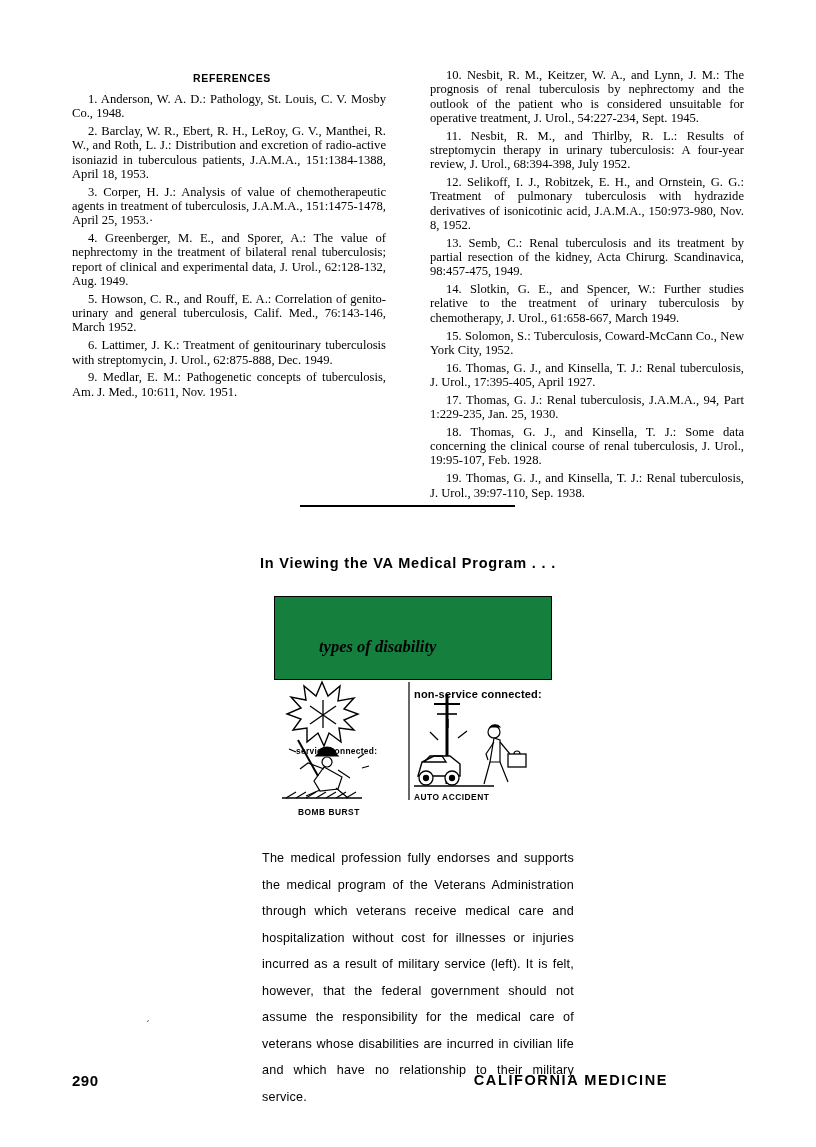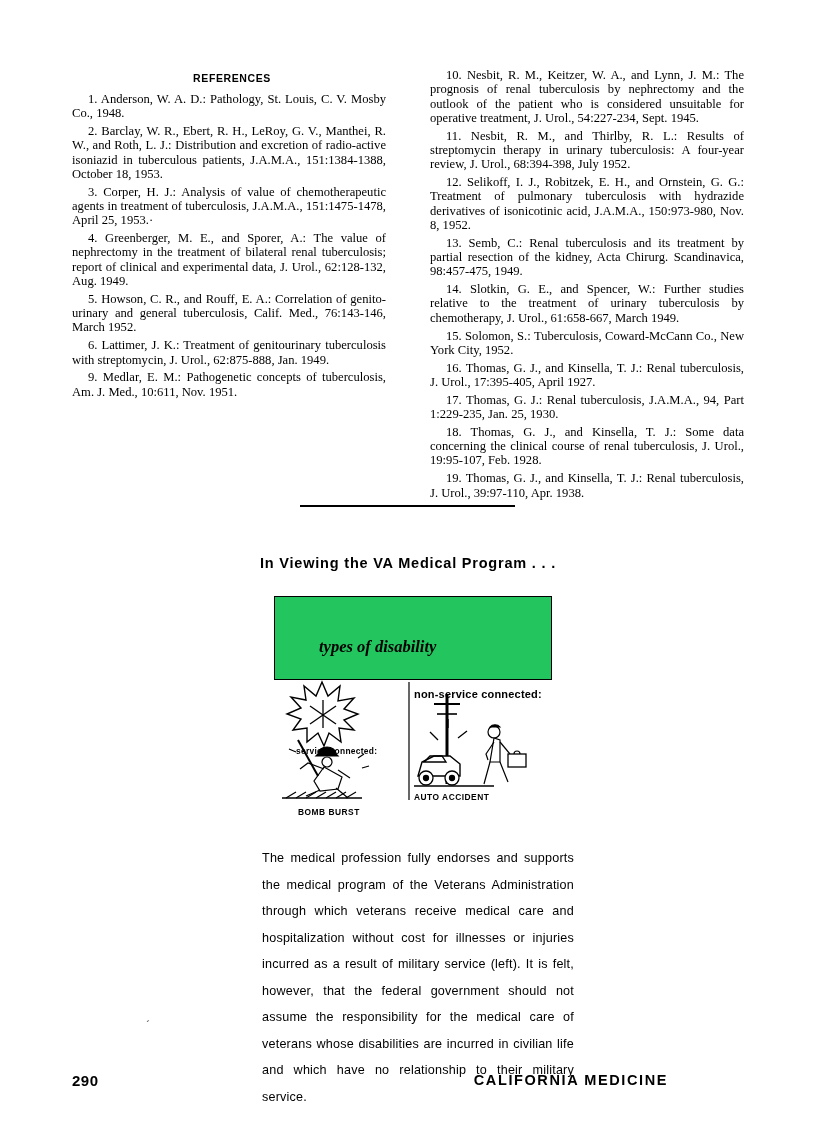--- a/index.html
+++ b/index.html
@@ -78,21 +78,21 @@
     width: 295px;
     height: 230px;
   }
   .fig-box {
     position: absolute;
     left: 12px;
     top: 0;
     width: 276px;
     height: 82px;
     border: 1.5px solid #000;
-    background: #22c55e;
+    background: #15803d;
   }
   .fig-box-label {
     position: absolute;
     left: 44px;
     top: 40px;
     font-family: "Liberation Serif", serif;
     font-style: italic;
     font-weight: bold;
     font-size: 16.5px;
   }
@@ -182,39 +182,39 @@
 </style>
 </head>
 <body>
 
 <div class="page">
 
   <div class="refs-heading">REFERENCES</div>
 
   <div class="col col-left">
     <p class="ref">1. Anderson, W. A. D.: Pathology, St. Louis, C. V. Mosby Co., 1948.</p>
-    <p class="ref">2. Barclay, W. R., Ebert, R. H., LeRoy, G. V., Manthei, R. W., and Roth, L. J.: Distribution and excretion of radio-active isoniazid in tuberculous patients, J.A.M.A., 151:1384-1388, October 18, 1953.</p>
+    <p class="ref">2. Barclay, W. R., Ebert, R. H., LeRoy, G. V., Manthei, R. W., and Roth, L. J.: Distribution and excretion of radio-active isoniazid in tuberculous patients, J.A.M.A., 151:1384-1388, April 18, 1953.</p>
     <p class="ref">3. Corper, H. J.: Analysis of value of chemotherapeutic agents in treatment of tuberculosis, J.A.M.A., 151:1475-1478, April 25, 1953.·</p>
     <p class="ref">4. Greenberger, M. E., and Sporer, A.: The value of nephrectomy in the treatment of bilateral renal tuberculosis; report of clinical and experimental data, J. Urol., 62:128-132, Aug. 1949.</p>
     <p class="ref">5. Howson, C. R., and Rouff, E. A.: Correlation of genito-urinary and general tuberculosis, Calif. Med., 76:143-146, March 1952.</p>
-    <p class="ref">6. Lattimer, J. K.: Treatment of genitourinary tuberculosis with streptomycin, J. Urol., 62:875-888, Jan. 1949.</p>
+    <p class="ref">6. Lattimer, J. K.: Treatment of genitourinary tuberculosis with streptomycin, J. Urol., 62:875-888, Dec. 1949.</p>
     <p class="ref">9. Medlar, E. M.: Pathogenetic concepts of tuberculosis, Am. J. Med., 10:611, Nov. 1951.</p>
   </div>
 
   <div class="col col-right">
     <p class="ref">10. Nesbit, R. M., Keitzer, W. A., and Lynn, J. M.: The prognosis of renal tuberculosis by nephrectomy and the outlook of the patient who is considered unsuitable for operative treatment, J. Urol., 54:227-234, Sept. 1945.</p>
     <p class="ref">11. Nesbit, R. M., and Thirlby, R. L.: Results of streptomycin therapy in urinary tuberculosis: A four-year review, J. Urol., 68:394-398, July 1952.</p>
     <p class="ref">12. Selikoff, I. J., Robitzek, E. H., and Ornstein, G. G.: Treatment of pulmonary tuberculosis with hydrazide derivatives of isonicotinic acid, J.A.M.A., 150:973-980, Nov. 8, 1952.</p>
     <p class="ref">13. Semb, C.: Renal tuberculosis and its treatment by partial resection of the kidney, Acta Chirurg. Scandinavica, 98:457-475, 1949.</p>
     <p class="ref">14. Slotkin, G. E., and Spencer, W.: Further studies relative to the treatment of urinary tuberculosis by chemotherapy, J. Urol., 61:658-667, March 1949.</p>
     <p class="ref">15. Solomon, S.: Tuberculosis, Coward-McCann Co., New York City, 1952.</p>
     <p class="ref">16. Thomas, G. J., and Kinsella, T. J.: Renal tuberculosis, J. Urol., 17:395-405, April 1927.</p>
     <p class="ref">17. Thomas, G. J.: Renal tuberculosis, J.A.M.A., 94, Part 1:229-235, Jan. 25, 1930.</p>
     <p class="ref">18. Thomas, G. J., and Kinsella, T. J.: Some data concerning the clinical course of renal tuberculosis, J. Urol., 19:95-107, Feb. 1928.</p>
-    <p class="ref">19. Thomas, G. J., and Kinsella, T. J.: Renal tuberculosis, J. Urol., 39:97-110, Apr. 1938.</p>
+    <p class="ref">19. Thomas, G. J., and Kinsella, T. J.: Renal tuberculosis, J. Urol., 39:97-110, Sep. 1938.</p>
   </div>
 
   <div class="divider"></div>
 
   <div class="va-title">In Viewing the VA Medical Program . . .</div>
 
   <div class="figure">
     <div class="fig-box">
       <div class="fig-box-label">types of disability</div>
     </div>

